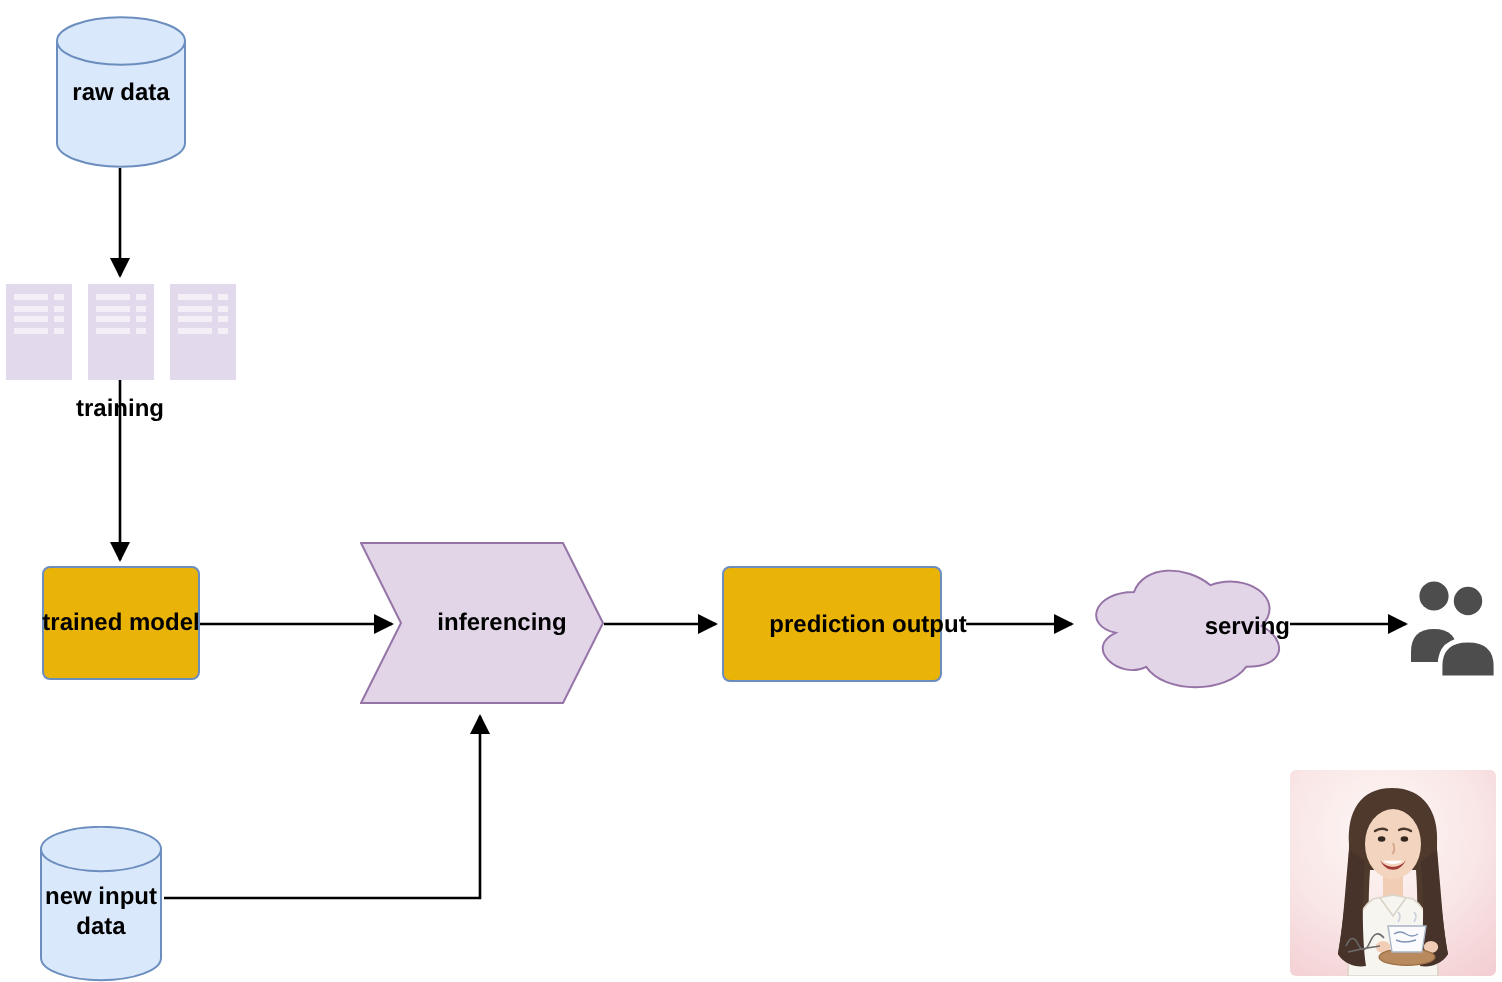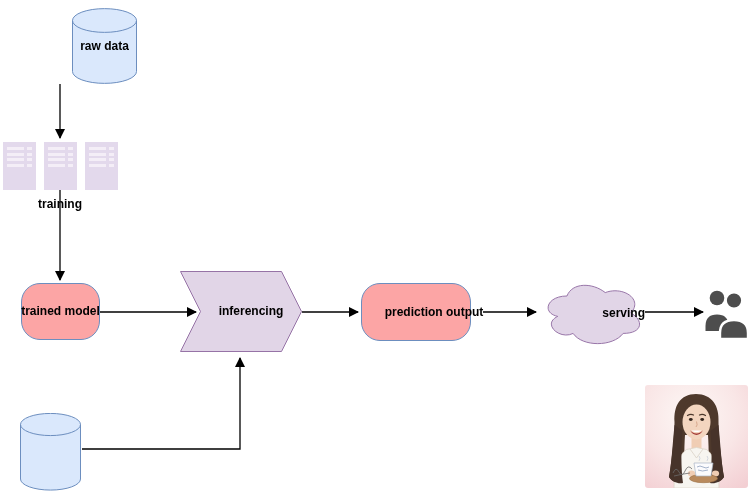--- a/index.html
+++ b/index.html
@@ -6,34 +6,34 @@
   .canvas{position:relative;width:751px;height:491px;background:#ffffff;
           font-family:"Liberation Sans",sans-serif;overflow:hidden;}
   .node{position:absolute;display:flex;align-items:center;justify-content:center;z-index:2;}
   .node > svg{position:absolute;inset:0;width:100%;height:100%;}
   .node-label{position:relative;z-index:1;font-weight:bold;font-size:12px;color:#000;
               text-align:center;line-height:1.25;white-space:nowrap;}
   .node-label.wrap{white-space:normal;}
 
   #connectors{position:absolute;inset:0;width:751px;height:491px;z-index:5;pointer-events:none;}
 
-  #node-raw-data{left:28px;top:8px;width:65px;height:76px;margin-left:44px;}
+  #node-raw-data{left:28px;top:8px;width:65px;height:76px;}
   #node-new-input-data{left:20px;top:413px;width:61px;height:78px;}
   #node-new-input-data .node-label{padding-top:8px;}
 
   #docs-group{position:absolute;left:3px;top:142px;width:115px;height:48px;z-index:2;display:flex;gap:8px;}
   .doc{width:33px;height:48px;background:#e3d9ec;box-sizing:border-box;padding:5px 4px;}
   .doc-row{display:flex;align-items:center;height:3px;margin-bottom:2.6px;}
   .bar-long{width:17px;height:3px;background:#f4eef7;}
   .bar-short{width:5px;height:3px;background:#f4eef7;margin-left:auto;}
 
   #training-label{position:absolute;left:10px;top:197px;width:100px;z-index:2;
                   font-weight:bold;font-size:12px;color:#000;text-align:center;}
 
-  .blue-box{background:#fca5a5;border:1px solid #6c8ebf;border-radius:19px;box-sizing:border-box;}
+  .blue-box{background:#eab308;border:1px solid #6c8ebf;border-radius:4px;box-sizing:border-box;}
   #node-trained-model{left:21px;top:283px;width:79px;height:57px;}
   #node-prediction-output{left:361px;top:283px;width:110px;height:58px;padding-left:36px;}
 
   #node-inferencing{left:180px;top:271px;width:122px;height:81px;}
   #node-inferencing .node-label{padding-left:20px;text-align:right;}
 
   #node-serving{left:540px;top:278px;width:105px;height:70px;justify-content:flex-end;}
 
   #node-users{left:704px;top:289px;width:46px;height:50px;}
   #avatar{position:absolute;left:645px;top:385px;width:103px;height:103px;z-index:2;}
@@ -155,20 +155,21 @@
       <circle cx="30" cy="11.5" r="8.3" fill="#4d4d4d" stroke="#ffffff" stroke-width="2.4"></circle>
       <path d="M16,50 L16,44 Q16,31 30,31 Q44,31 44,44 L44,50 Z" fill="#4d4d4d" stroke="#ffffff" stroke-width="2.4"></path>
     </svg>
   </div>
 
   <div class="node" id="node-new-input-data">
     <svg viewBox="0 0 61 78" xmlns="http://www.w3.org/2000/svg">
       <path d="M0.5,11.5 A29.8,11 0 0 1 60.5,11.5 L60.5,66 A29.8,11 0 0 1 0.5,66 Z" fill="#dae8fc" stroke="#6c8ebf" stroke-width="1"></path>
       <path d="M0.5,11.5 A29.8,11 0 0 0 60.5,11.5" fill="none" stroke="#6c8ebf" stroke-width="1"></path>
     </svg>
+    <span class="node-label wrap">new input data</span>
   </div>
 
   <div id="avatar">
     <svg viewBox="0 0 103 103" width="103" height="103" xmlns="http://www.w3.org/2000/svg">
       <defs>
         <radialGradient id="pinkbg" cx="45%" cy="30%" r="85%">
           <stop offset="0%" stop-color="#fdf8f6"></stop>
           <stop offset="55%" stop-color="#f9e6e6"></stop>
           <stop offset="100%" stop-color="#f3cfd3"></stop>
         </radialGradient>

